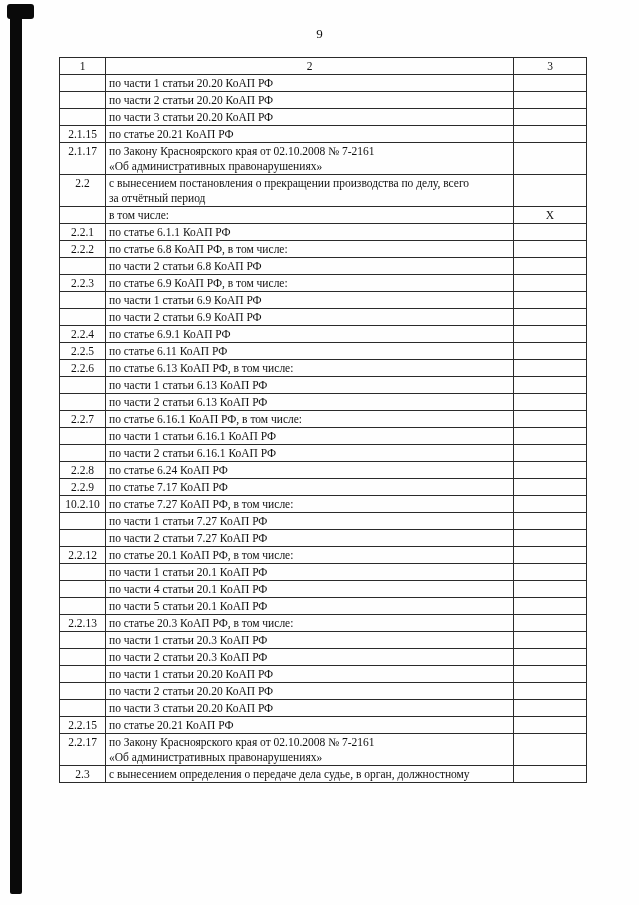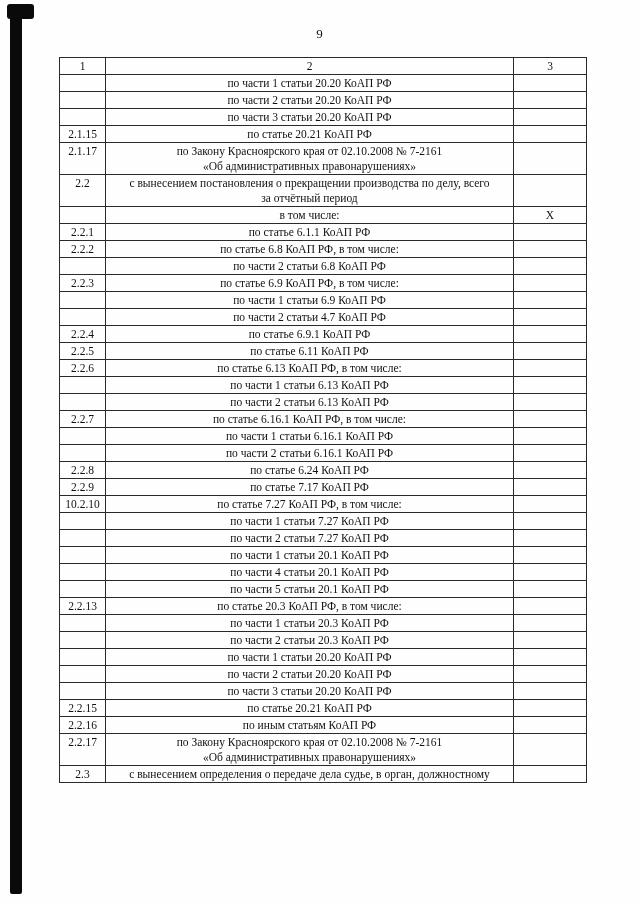--- a/index.html
+++ b/index.html
@@ -61,21 +61,21 @@
     padding: 0.5px 3px 0.5px 3px;
     vertical-align: top;
     font-weight: normal;
   }
   table.report { border: 1.5px solid #1a1a1a; }
   td.c-num, th.h-cell {
     text-align: center;
     font-size: 11.5px;
   }
   td.c-text {
-    text-align: center;
+    text-align: left;
     white-space: pre-line;
   }
   td.c-val {
     text-align: center;
   }
 </style>
 </head>
 <body>
 
 <div class="page">
@@ -155,21 +155,21 @@
           <td class="c-text">по статье 6.9 КоАП РФ, в том числе:</td>
           <td class="c-val"></td>
         </tr>
         <tr>
           <td class="c-num"></td>
           <td class="c-text">по части 1 статьи 6.9 КоАП РФ</td>
           <td class="c-val"></td>
         </tr>
         <tr>
           <td class="c-num"></td>
-          <td class="c-text">по части 2 статьи 4.7 КоАП РФ</td>
+          <td class="c-text">по части 2 статьи 6.9 КоАП РФ</td>
           <td class="c-val"></td>
         </tr>
         <tr>
           <td class="c-num">2.2.4</td>
           <td class="c-text">по статье 6.9.1 КоАП РФ</td>
           <td class="c-val"></td>
         </tr>
         <tr>
           <td class="c-num">2.2.5</td>
           <td class="c-text">по статье 6.11 КоАП РФ</td>
@@ -224,20 +224,25 @@
           <td class="c-num"></td>
           <td class="c-text">по части 1 статьи 7.27 КоАП РФ</td>
           <td class="c-val"></td>
         </tr>
         <tr>
           <td class="c-num"></td>
           <td class="c-text">по части 2 статьи 7.27 КоАП РФ</td>
           <td class="c-val"></td>
         </tr>
         <tr>
+          <td class="c-num">2.2.12</td>
+          <td class="c-text">по статье 20.1 КоАП РФ, в том числе:</td>
+          <td class="c-val"></td>
+        </tr>
+        <tr>
           <td class="c-num"></td>
           <td class="c-text">по части 1 статьи 20.1 КоАП РФ</td>
           <td class="c-val"></td>
         </tr>
         <tr>
           <td class="c-num"></td>
           <td class="c-text">по части 4 статьи 20.1 КоАП РФ</td>
           <td class="c-val"></td>
         </tr>
         <tr>
@@ -271,25 +276,20 @@
           <td class="c-val"></td>
         </tr>
         <tr>
           <td class="c-num"></td>
           <td class="c-text">по части 3 статьи 20.20 КоАП РФ</td>
           <td class="c-val"></td>
         </tr>
         <tr>
           <td class="c-num">2.2.15</td>
           <td class="c-text">по статье 20.21 КоАП РФ</td>
-          <td class="c-val"></td>
-        </tr>
-        <tr>
-          <td class="c-num">2.2.16</td>
-          <td class="c-text">по иным статьям КоАП РФ</td>
           <td class="c-val"></td>
         </tr>
         <tr>
           <td class="c-num">2.2.17</td>
           <td class="c-text">по Закону Красноярского края от 02.10.2008 № 7-2161
 «Об административных правонарушениях»</td>
           <td class="c-val"></td>
         </tr>
         <tr>
           <td class="c-num">2.3</td>

